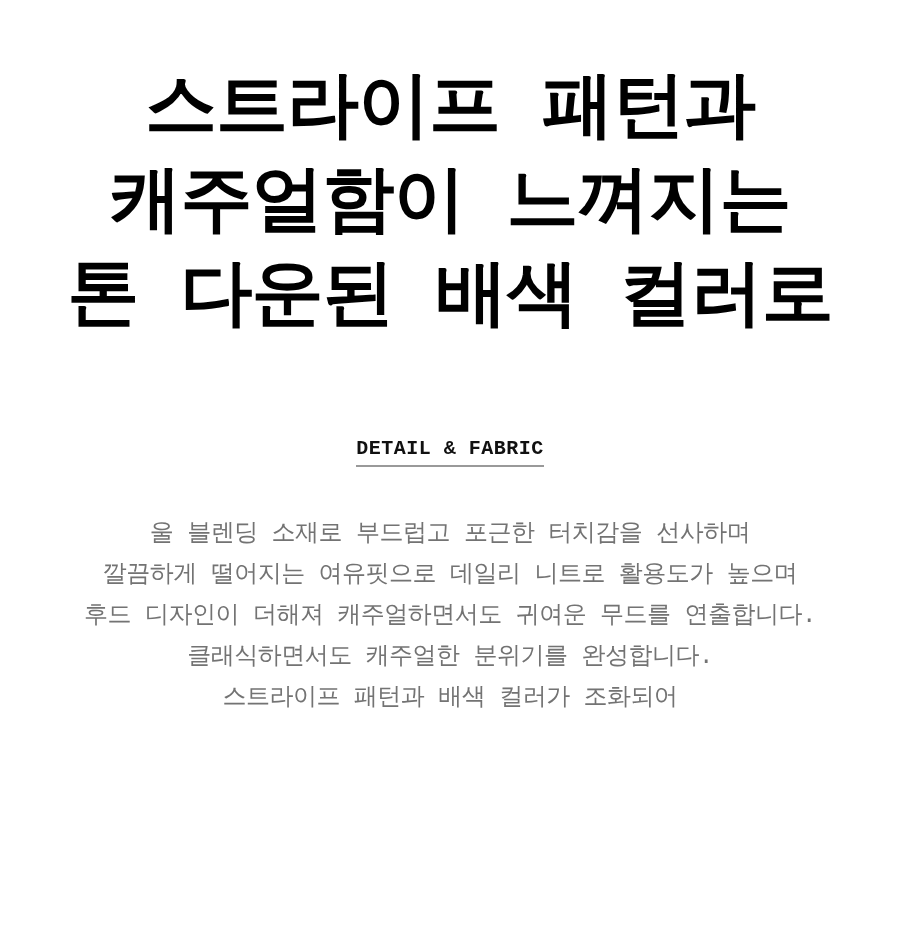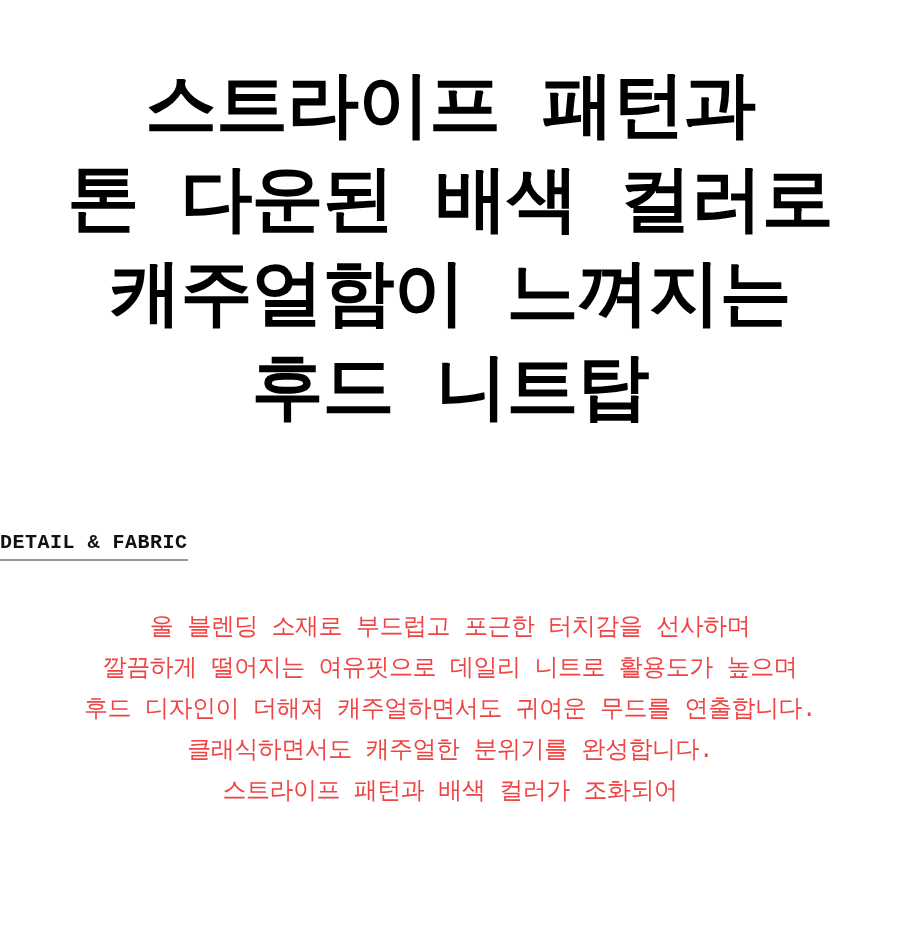--- a/index.html
+++ b/index.html
@@ -24,54 +24,54 @@
     font-weight: 800;
     letter-spacing: -1px;
     text-align: center;
     color: #000000;
   }
   .headline .headline-line {
     display: block;
   }
   .section-heading-wrap {
     margin-top: 92px;
+    text-align: center;
   }
   .section-heading {
     display: inline-block;
     font-size: 20px;
     line-height: 24px;
     font-weight: 700;
     letter-spacing: 0.5px;
     color: #111111;
     padding-bottom: 4px;
     border-bottom: 2px solid #999999;
   }
   .description {
     margin: 46px 0 0 0;
     font-size: 24px;
     line-height: 41px;
     font-weight: 400;
     letter-spacing: -0.5px;
     text-align: center;
-    color: #ef4444;
+    color: #737373;
   }
   .description .description-line {
     display: block;
   }
 </style>
 </head>
 <body>
 
 <div class="page">
 
   <h1 class="headline">
     <span class="headline-line">스트라이프 패턴과</span>
+    <span class="headline-line">캐주얼함이 느껴지는</span>
     <span class="headline-line">톤 다운된 배색 컬러로</span>
-    <span class="headline-line">캐주얼함이 느껴지는</span>
-    <span class="headline-line">후드 니트탑</span>
   </h1>
 
   <div class="section-heading-wrap">
     <span class="section-heading">DETAIL &amp; FABRIC</span>
   </div>
 
   <p class="description">
     <span class="description-line">울 블렌딩 소재로 부드럽고 포근한 터치감을 선사하며</span>
     <span class="description-line">깔끔하게 떨어지는 여유핏으로 데일리 니트로 활용도가 높으며</span>
     <span class="description-line">후드 디자인이 더해져 캐주얼하면서도 귀여운 무드를 연출합니다.</span>

